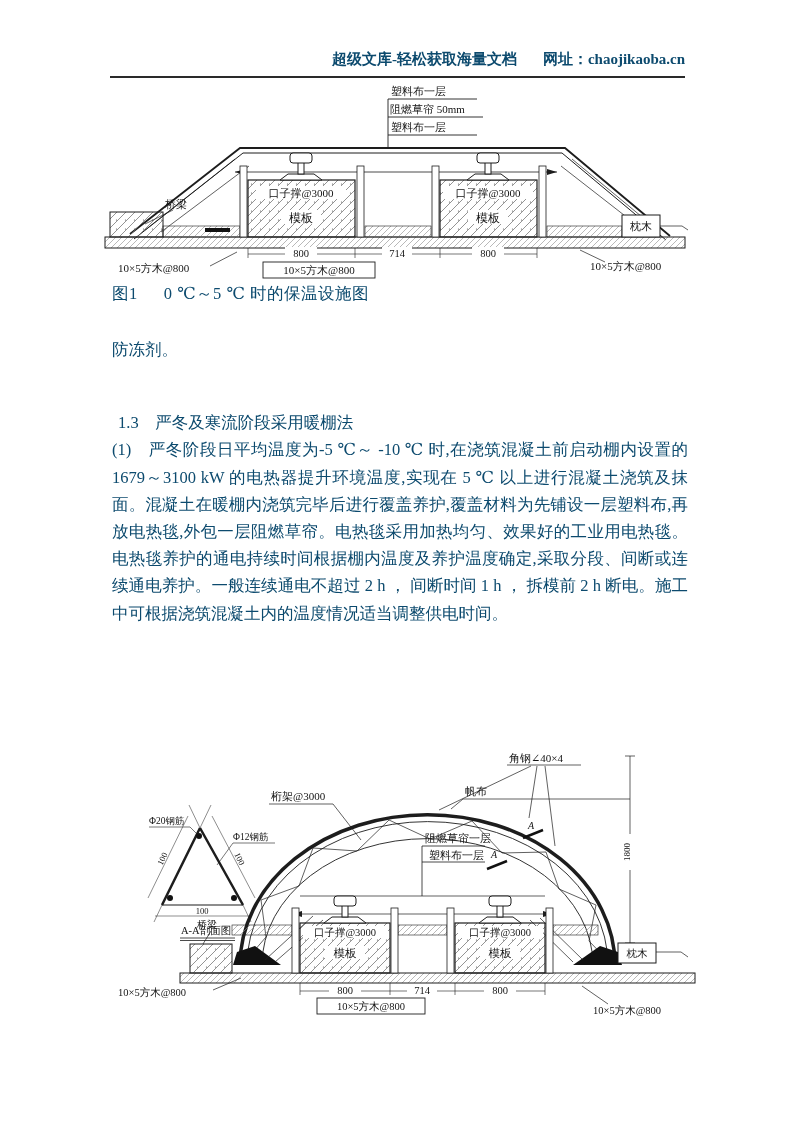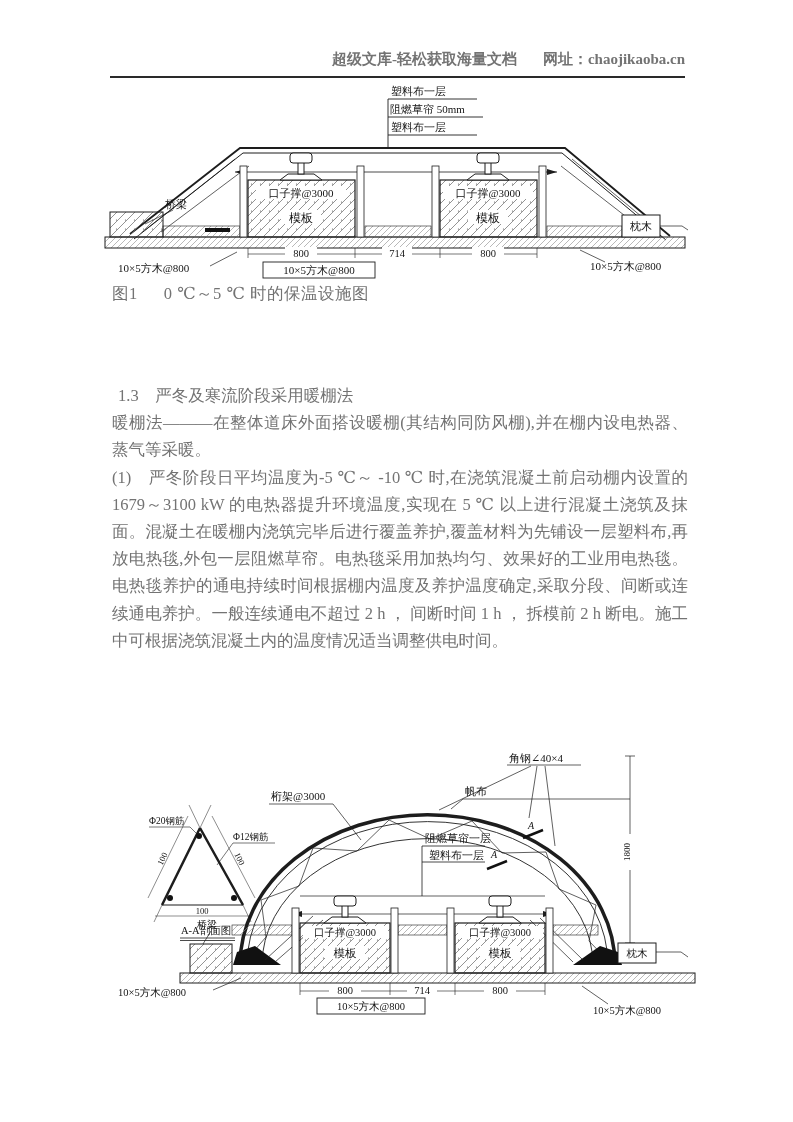--- a/index.html
+++ b/index.html
@@ -1,19 +1,19 @@
 <!DOCTYPE html>
 <html><head>
 <meta charset="utf-8">
 <style>
   html,body{margin:0;padding:0;background:#888;}
   .page{
     position:relative;width:793px;height:1122px;background:#ffffff;
     margin:0 auto;overflow:hidden;
-    font-family:"Liberation Serif","DejaVu Serif",serif;color:#737373;
+    font-family:"Liberation Serif","DejaVu Serif",serif;color:#0c4a6e;
   }
   .header{
     position:absolute;left:110px;top:50px;width:575px;
     text-align:right;font-size:15px;font-weight:bold;
     padding-bottom:7px;border-bottom:2px solid #2a2a2a;white-space:nowrap;
   }
   .header .site{margin-left:26px;}
   .fig{position:absolute;left:85px;}
   #fig1{top:82px;}
   #fig2{top:748px;}
@@ -138,22 +138,22 @@
       <text x="556" y="148" font-size="11" text-anchor="middle">枕木</text>
       <path class="ln" d="M575,144 H597 L603,148" stroke-width="0.7"></path>
     </g>
   </svg>
 
   <div class="caption">
     <span class="cap-no">图1</span><span>0 ℃～5 ℃ 时的保温设施图</span>
   </div>
 
   <div class="bodytext">
+    <p>防冻剂。</p>
     <p class="h13">1.3　严冬及寒流阶段采用暖棚法</p>
-    <p>暖棚法———在整体道床外面搭设暖棚(其结构同防风棚),并在棚内设电热器、蒸气等采暖。</p>
     <p>(1)　严冬阶段日平均温度为-5 ℃～ -10 ℃ 时,在浇筑混凝土前启动棚内设置的 1679～3100 kW 的电热器提升环境温度,实现在 5 ℃ 以上进行混凝土浇筑及抹面。混凝土在暖棚内浇筑完毕后进行覆盖养护,覆盖材料为先铺设一层塑料布,再放电热毯,外包一层阻燃草帘。电热毯采用加热均匀、效果好的工业用电热毯。电热毯养护的通电持续时间根据棚内温度及养护温度确定,采取分段、间断或连续通电养护。一般连续通电不超过 2 h ， 间断时间 1 h ， 拆模前 2 h 断电。施工中可根据浇筑混凝土内的温度情况适当调整供电时间。</p>
   </div>
 
   <svg id="fig2" class="fig" width="620" height="285" viewBox="0 0 620 285">
     <defs>
       <pattern id="h1b" width="9" height="9" patternUnits="userSpaceOnUse">
         <path d="M0,9 L9,0" stroke="#666" stroke-width="0.7"></path>
         <circle cx="4.5" cy="3" r="0.6" fill="#555"></circle>
       </pattern>
       <pattern id="h2b" width="6" height="6" patternUnits="userSpaceOnUse">

